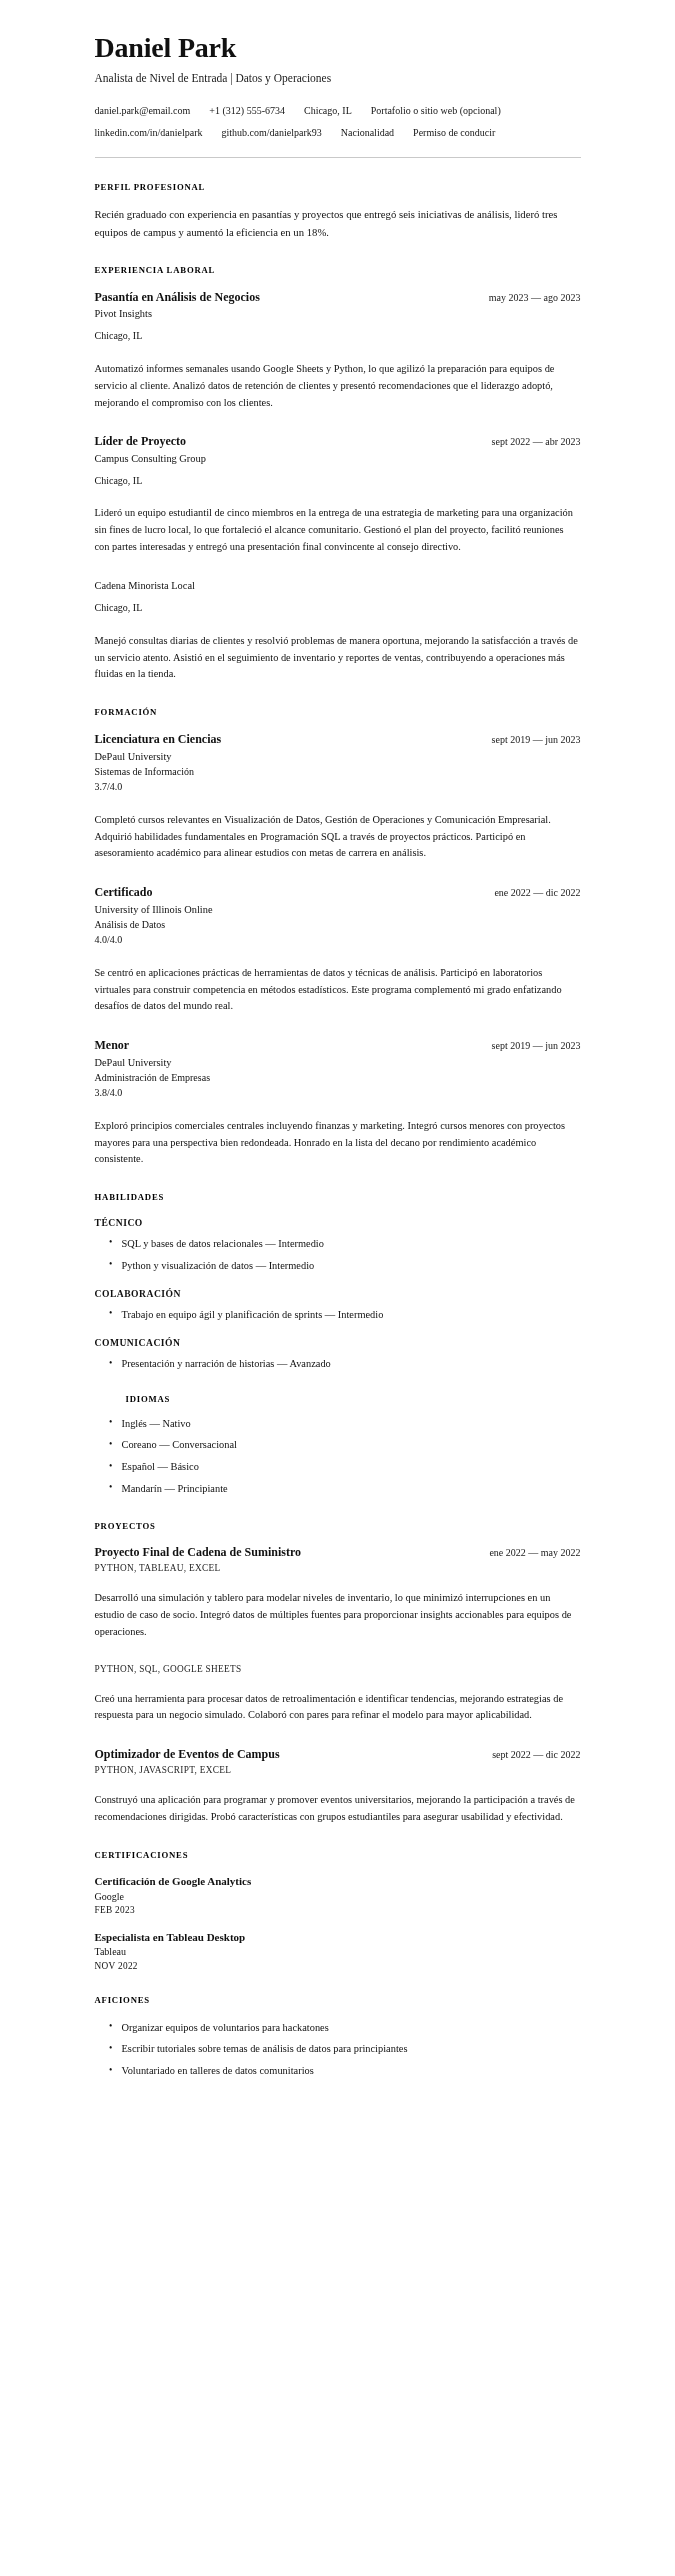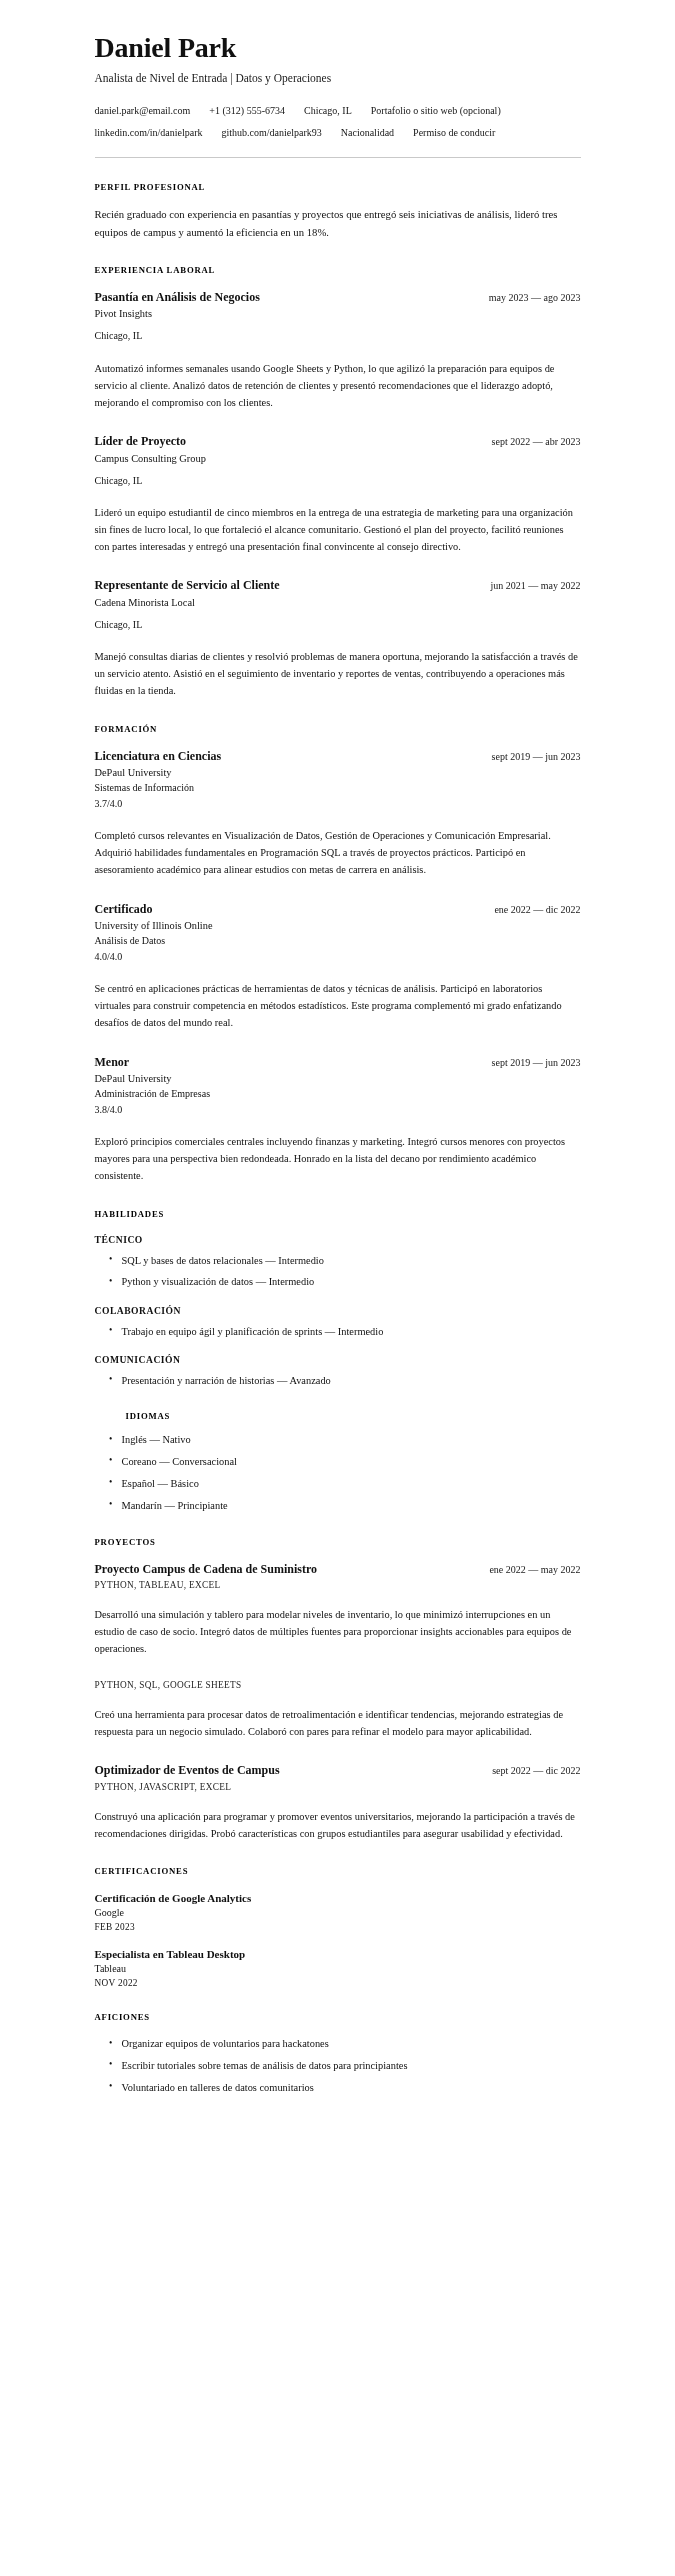--- a/index.html
+++ b/index.html
@@ -217,24 +217,20 @@
       <div class="entry-head">
         <h3 class="entry-title">Líder de Proyecto</h3>
         <span class="entry-date">sept 2022 — abr 2023</span>
       </div>
       <div class="entry-sub">Campus Consulting Group</div>
       <div class="entry-loc">Chicago, IL</div>
       <p class="entry-body">Lideró un equipo estudiantil de cinco miembros en la entrega de una estrategia de marketing para una organización sin fines de lucro local, lo que fortaleció el alcance comunitario. Gestionó el plan del proyecto, facilitó reuniones con partes interesadas y entregó una presentación final convincente al consejo directivo.</p>
     </div>
 
     <div class="entry">
-      <div class="entry-head">
-        <h3 class="entry-title">Representante de Servicio al Cliente</h3>
-        <span class="entry-date">jun 2021 — may 2022</span>
-      </div>
       <div class="entry-sub">Cadena Minorista Local</div>
       <div class="entry-loc">Chicago, IL</div>
       <p class="entry-body">Manejó consultas diarias de clientes y resolvió problemas de manera oportuna, mejorando la satisfacción a través de un servicio atento. Asistió en el seguimiento de inventario y reportes de ventas, contribuyendo a operaciones más fluidas en la tienda.</p>
     </div>
   </section>
 
   <section class="section">
     <h2 class="section-title">Formación</h2>
 
     <div class="entry">
@@ -305,21 +301,21 @@
       <li>Español — Básico</li>
       <li>Mandarín — Principiante</li>
     </ul>
   </section>
 
   <section class="section">
     <h2 class="section-title">Proyectos</h2>
 
     <div class="entry">
       <div class="entry-head">
-        <h3 class="entry-title">Proyecto Campus de Cadena de Suministro</h3>
+        <h3 class="entry-title">Proyecto Final de Cadena de Suministro</h3>
         <span class="entry-date">ene 2022 — may 2022</span>
       </div>
       <div class="entry-tags">PYTHON, TABLEAU, EXCEL</div>
       <p class="entry-body">Desarrolló una simulación y tablero para modelar niveles de inventario, lo que minimizó interrupciones en un estudio de caso de socio. Integró datos de múltiples fuentes para proporcionar insights accionables para equipos de operaciones.</p>
     </div>
 
     <div class="entry">
       <div class="entry-tags">PYTHON, SQL, GOOGLE SHEETS</div>
       <p class="entry-body">Creó una herramienta para procesar datos de retroalimentación e identificar tendencias, mejorando estrategias de respuesta para un negocio simulado. Colaboró con pares para refinar el modelo para mayor aplicabilidad.</p>
     </div>

